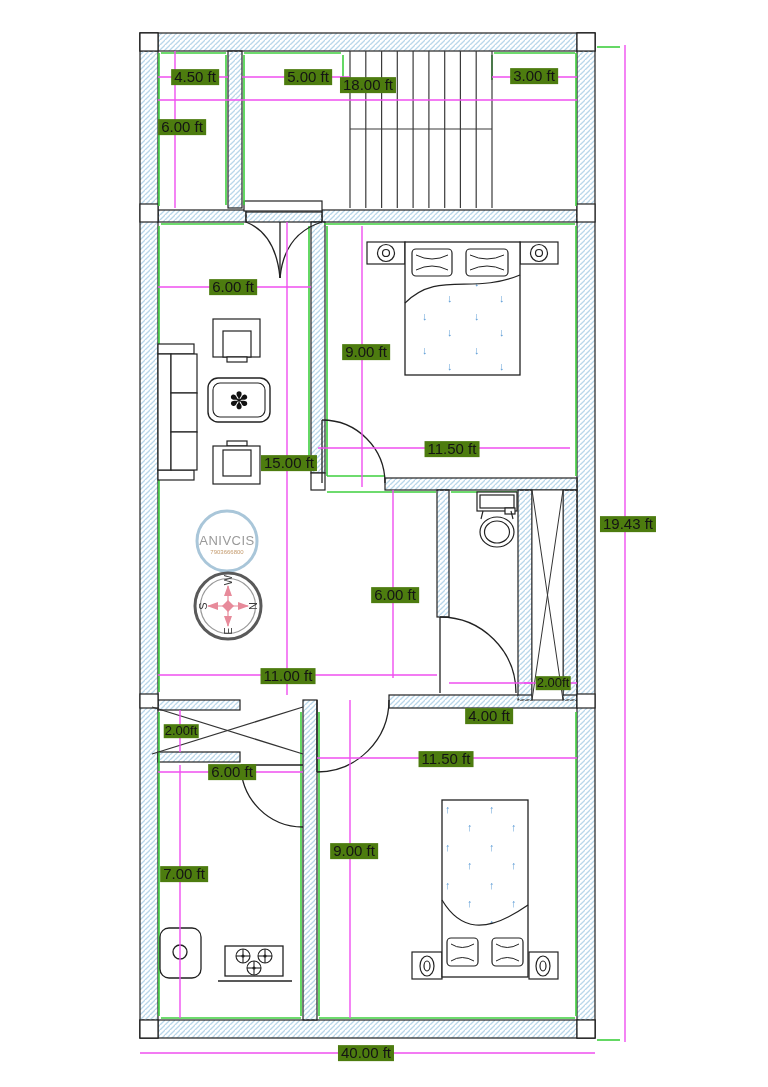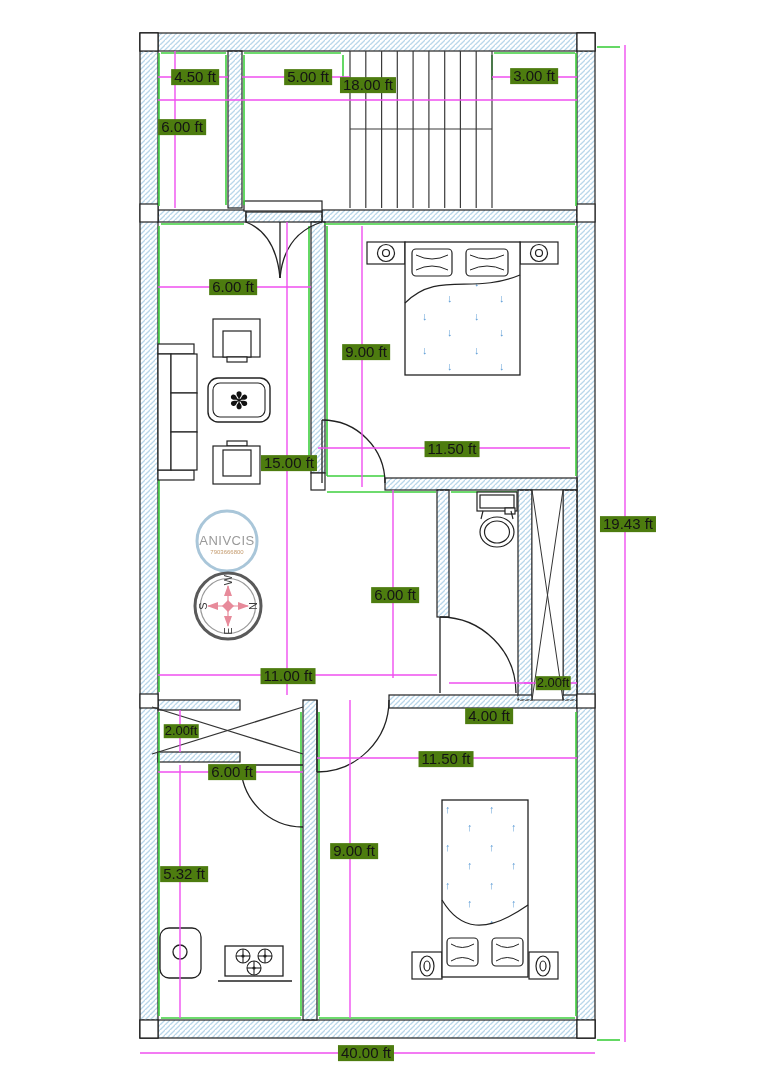--- a/index.html
+++ b/index.html
@@ -318,17 +318,17 @@
 <div class="dim" style="left:366px;top:352px">9.00 ft</div>
 <div class="dim" style="left:452px;top:449px">11.50 ft</div>
 <div class="dim" style="left:395px;top:595px">6.00 ft</div>
 <div class="dim" style="left:288px;top:676px">11.00 ft</div>
 <div class="dim" style="left:489px;top:716px">4.00 ft</div>
 <div class="dim sm" style="left:553px;top:683px">2.00ft</div>
 <div class="dim sm" style="left:181px;top:731px">2.00ft</div>
 <div class="dim" style="left:232px;top:772px">6.00 ft</div>
 <div class="dim" style="left:446px;top:759px">11.50 ft</div>
 <div class="dim" style="left:354px;top:851px">9.00 ft</div>
-<div class="dim" style="left:184px;top:874px">5.32 ft</div>
+<div class="dim" style="left:184px;top:874px">7.00 ft</div>
 <div class="dim" style="left:366px;top:1053px">40.00 ft</div>
 <div class="dim" style="left:628px;top:524px">19.43 ft</div>
 
 </div>
 
 </body></html>

